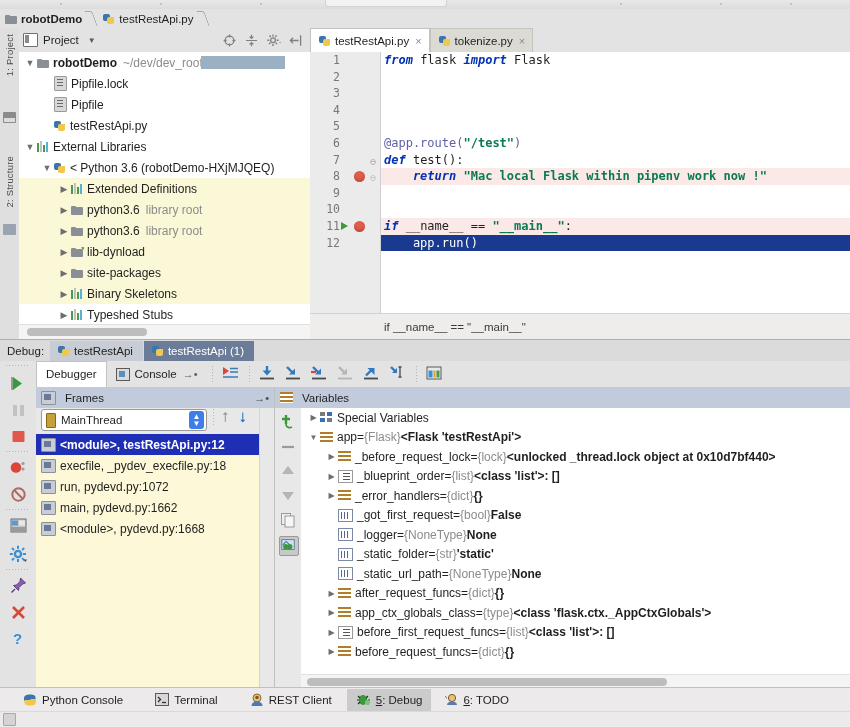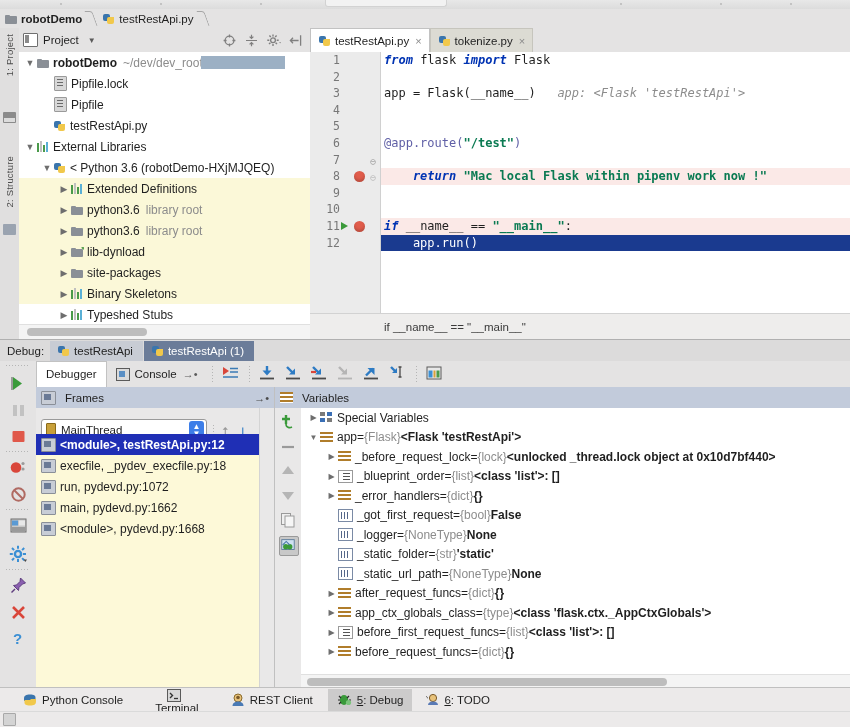--- a/index.html
+++ b/index.html
@@ -143,21 +143,21 @@
   .dbtab{height:25px;display:flex;align-items:center;padding:0 9px;font-size:11.5px;}
   .dbtab.active{background:#fff;border:1px solid #c2c2c2;border-bottom-color:#fff;}
   .toolsep{width:1px;height:16px;margin:0 5px;
     background:repeating-linear-gradient(#b5b5b5 0 1px,transparent 1px 3px);}
   .tbtn{width:20px;height:20px;margin:0 3px;position:relative;}
 
   .panes{position:absolute;left:0;top:26px;right:0;bottom:0;}
   .frames{position:absolute;left:0;top:0;width:238px;bottom:0;background:#fff;border-right:1px solid #c0c0c0;}
   .panehdr{height:21px;background:#c2cbdb;display:flex;align-items:center;padding:0 5px;font-size:11.5px;}
   .panehdr .ttl{margin-left:5px;}
-  .frames-toolbar{height:26px;background:#e9e8e8;border-bottom:1px solid #404040;display:flex;align-items:flex-end;padding:7px 5px;}
+  .frames-toolbar{height:26px;background:#e9e8e8;border-bottom:1px solid #404040;display:flex;align-items:flex-start;padding:1px 5px;}
   .threadsel{width:158px;height:20px;background:#fff;border:1px solid #9a9a9a;border-radius:3px;
     display:flex;align-items:center;padding:0 2px 0 4px;font-size:11.5px;}
   .threadsel .spin{margin-left:auto;width:15px;height:18px;background:#3d7ee8;border-radius:3px;
     color:#fff;font-size:8px;display:flex;flex-direction:column;align-items:center;justify-content:center;line-height:7px;}
   .frame-list{position:absolute;left:0;top:47px;right:14px;bottom:0;background:#fdf9d8;overflow:hidden;}
   .frow{height:21px;display:flex;align-items:center;padding-left:5px;font-size:12px;white-space:nowrap;}
   .frow.sel{background:#1f2fb5;color:#fff;font-weight:bold;}
   .frames-right{position:absolute;right:0;top:21px;width:14px;bottom:0;background:#e9e8e8;border-left:1px solid #d4d4d4;}
 
   .vars{position:absolute;left:239px;top:0;right:0;bottom:0;background:#fff;}
@@ -391,37 +391,37 @@
           <div class="cline">
             <span class="num">1</span>
             <span class="code"><span class="kw">from </span><span class="plain">flask </span><span class="kw">import </span><span class="plain">Flask</span></span>
           </div>
           <div class="cline">
             <span class="num">2</span>
             <span class="code"></span>
           </div>
           <div class="cline">
             <span class="num">3</span>
-            <span class="code"><span class="plain">app = Flask(__name__)</span><span class="hint">   app: &lt;Flask 'testRestApi'&gt;</span></span>
           </div>
           <div class="cline">
             <span class="num">4</span>
             <span class="code"></span>
           </div>
           <div class="cline">
             <span class="num">5</span>
             <span class="code"></span>
           </div>
           <div class="cline">
             <span class="num">6</span>
             <span class="code"><span class="dec">@app.route(</span><span class="str">"/test"</span><span class="dec">)</span></span>
           </div>
           <div class="cline">
             <span class="num">7</span>
             <span class="fold" style="opacity: 0.7;">⊖</span>
+            <span class="code"><span class="kw">def </span><span class="plain">test():</span></span>
           </div>
           <div class="cline">
             <div class="rowbg pink"></div>
             <span class="num">8</span>
             <span class="bp"></span>
             <span class="fold" style="opacity: 0.45;">⊖</span>
             <span class="code"><span class="kw">    return </span><span class="str">"Mac local Flask within pipenv work now !"</span></span>
           </div>
           <div class="cline">
             <span class="num">9</span>
@@ -846,21 +846,21 @@
     <div class="sbrow" id="sbrow">
         <div class="sbtn" style="margin-right: 14px;">
           <span style="display: inline-flex; align-items: center; margin-right: 5px;">
             <svg width="14" height="14" viewBox="0 0 14 14">
               <path d="M1 5.5c0-3 2-4 6-4s5.5 1 5.5 3V7H6.5v1H1z" fill="#3a75ad"></path>
               <path d="M13 8.5c0 3-2 4-6 4s-5.5-1-5.5-3V7h6V6H13z" fill="#f1c84b"></path>
             </svg>
           </span>
           <span>Python Console</span>
         </div>
-        <div class="sbtn" style="margin-right: 14px; flex-direction: column;">
+        <div class="sbtn" style="margin-right: 14px;">
           <span style="display: inline-flex; align-items: center; margin-right: 5px;">
             <svg width="14" height="13" viewBox="0 0 14 13">
               <rect x="0.5" y="0.5" width="13" height="12" fill="#d8d8d8" stroke="#5a5a5a"></rect>
               <path d="M3 4l2.5 2.5L3 9" stroke="#333" fill="none" stroke-width="1.4"></path>
               <path d="M7 9.5h4" stroke="#333" stroke-width="1.3"></path>
             </svg>
           </span>
           <span>Terminal</span>
         </div>
         <div class="sbtn" style="margin-right: 6px;">

